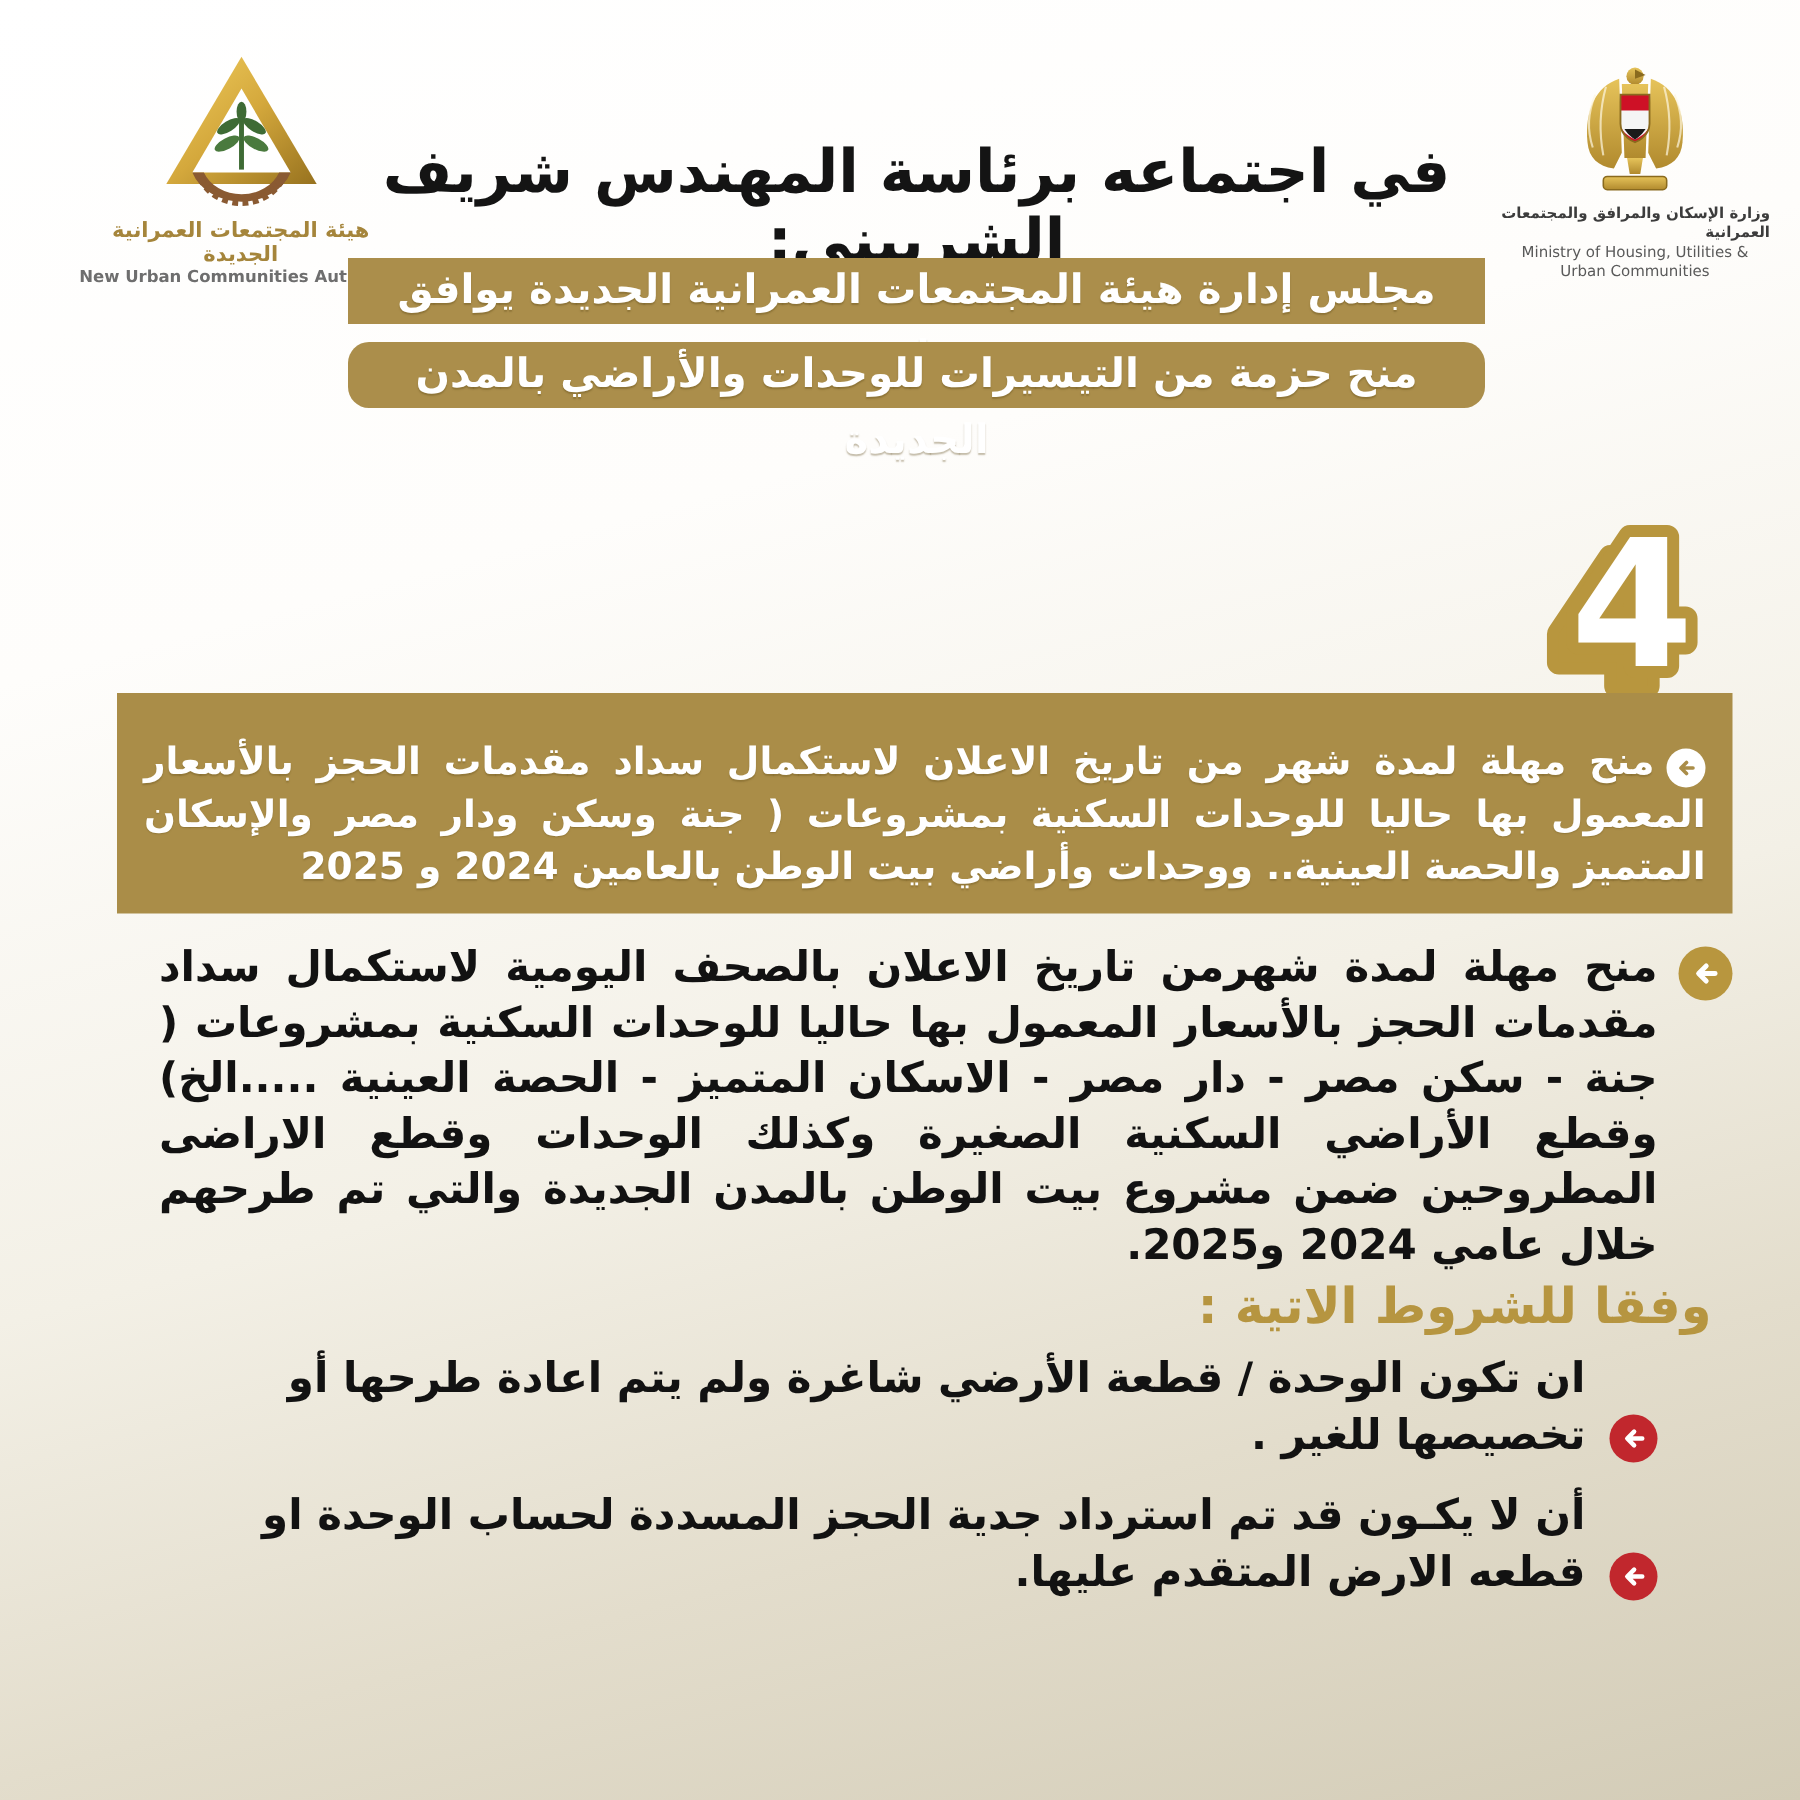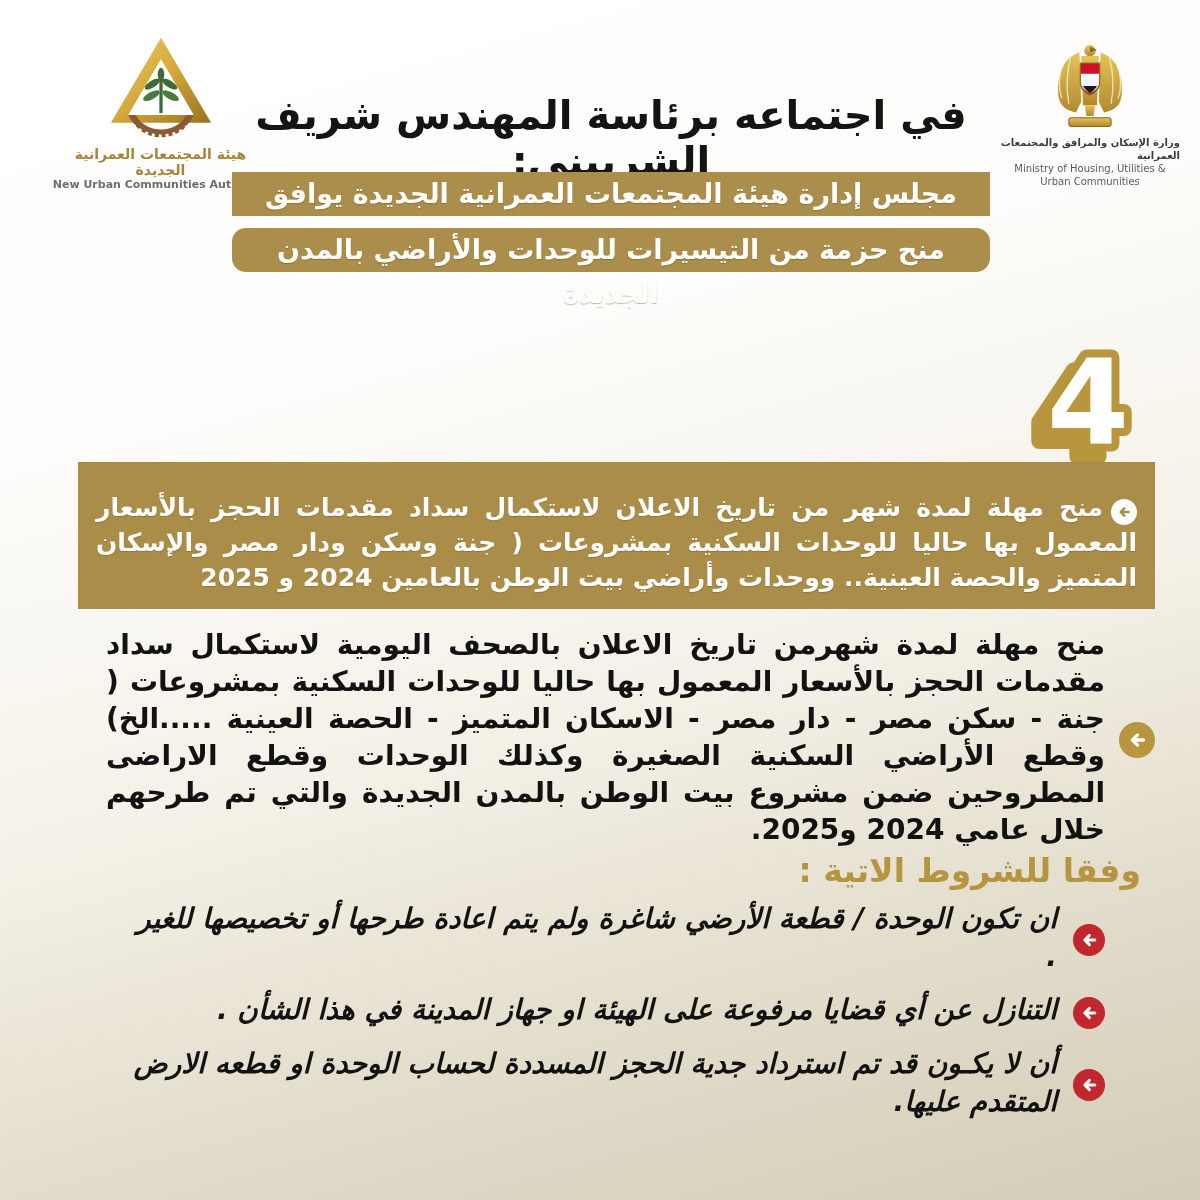--- a/index.html
+++ b/index.html
@@ -39,32 +39,32 @@
     font-size:25px;font-weight:bold;line-height:1.4;text-align:justify;
     text-shadow:0 1px 1px rgba(90,70,20,.3);
   }
   .bullet{
     display:inline-flex;align-items:center;justify-content:center;
     border-radius:50%;flex:0 0 auto;
   }
   .bullet svg{display:block;}
   .bullet-inline{width:26px;height:26px;background:#ffffff;vertical-align:-4px;margin-left:8px;}
   .content{margin:18px 0 0 12px;}
-  .para-row{display:flex;align-items:center;margin-left:16px;}
+  .para-row{display:flex;align-items:flex-start;margin-left:16px;}
   .bullet-gold{width:36px;height:36px;background:#b8963e;margin-top:4px;margin-left:14px;}
   .para-text{
     flex:1;font-size:28px;font-weight:bold;color:#121212;
     line-height:1.32;text-align:justify;margin:0;
   }
   .cond-heading{
     margin:2px 14px 10px 0;text-align:right;
     font-size:33px;font-weight:bold;color:#b69540;
   }
   .conditions{display:flex;flex-direction:column;gap:16px;margin-left:40px;}
-  .cond-row{display:flex;align-items:center;margin-right:50px;font-style:italic;}
+  .cond-row{display:flex;align-items:flex-end;margin-right:50px;}
   .bullet-red{width:32px;height:32px;background:#c1272d;margin-top:5px;margin-left:16px;}
   .cond-text{
     flex:1;font-size:28px;font-weight:bold;color:#121212;
     line-height:1.35;text-align:right;margin:0;
   }
 </style>
 </head>
 <body>
 
 <div class="canvas">
@@ -170,28 +170,20 @@
             </svg>
           </span>
           <p class="cond-text">ان تكون الوحدة / قطعة الأرضي شاغرة ولم يتم اعادة طرحها أو تخصيصها للغير .</p>
         </div>
         <div class="cond-row">
           <span class="bullet bullet-red">
             <svg width="20" height="20" viewBox="0 0 24 24">
               <path d="M19 12 H8 M12.5 6.5 L7 12 L12.5 17.5" fill="none" stroke="#ffffff" stroke-width="3.6" stroke-linecap="round" stroke-linejoin="round"></path>
             </svg>
           </span>
-          <p class="cond-text">التنازل عن أي قضايا مرفوعة على الهيئة او جهاز المدينة في هذا الشأن .</p>
-        </div>
-        <div class="cond-row">
-          <span class="bullet bullet-red">
-            <svg width="20" height="20" viewBox="0 0 24 24">
-              <path d="M19 12 H8 M12.5 6.5 L7 12 L12.5 17.5" fill="none" stroke="#ffffff" stroke-width="3.6" stroke-linecap="round" stroke-linejoin="round"></path>
-            </svg>
-          </span>
           <p class="cond-text">أن لا يكـون قد تم استرداد جدية الحجز المسددة لحساب الوحدة او قطعه الارض المتقدم عليها.</p>
         </div>
       </div>
 
     </div>
   </div>
 
 </div>
 
 </body></html>

